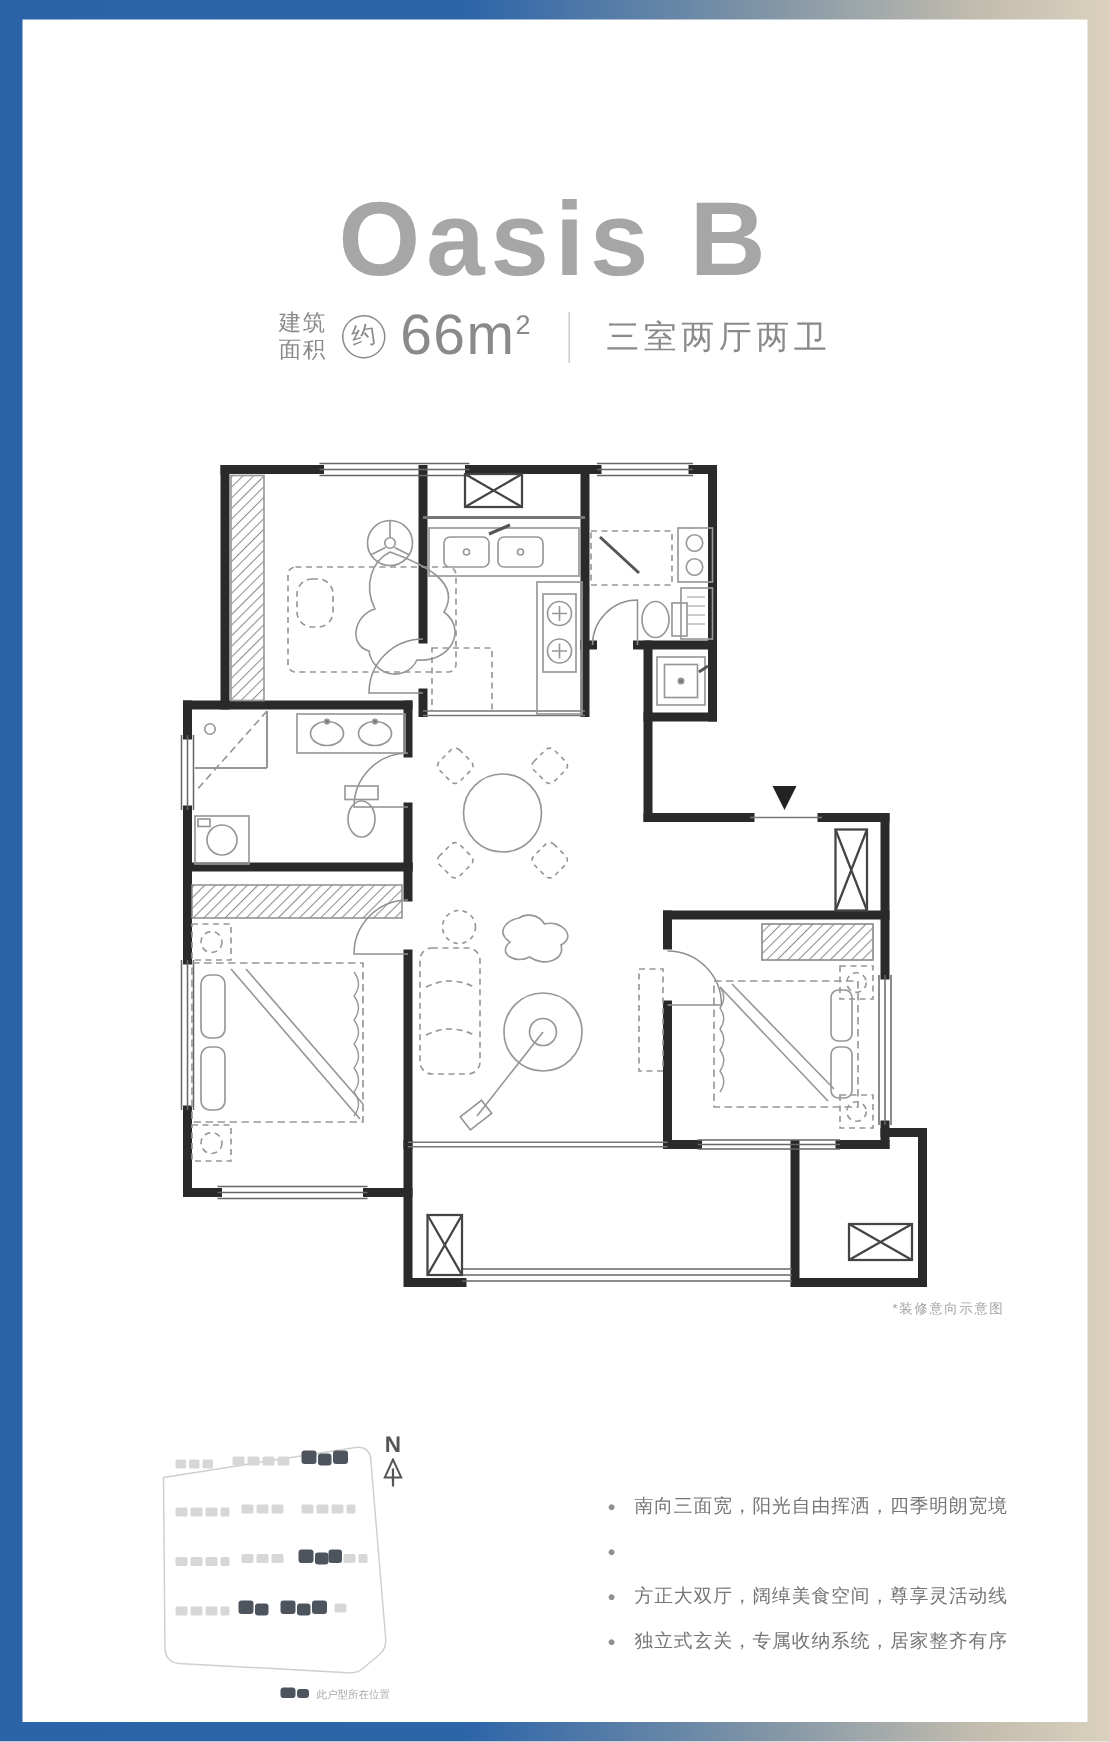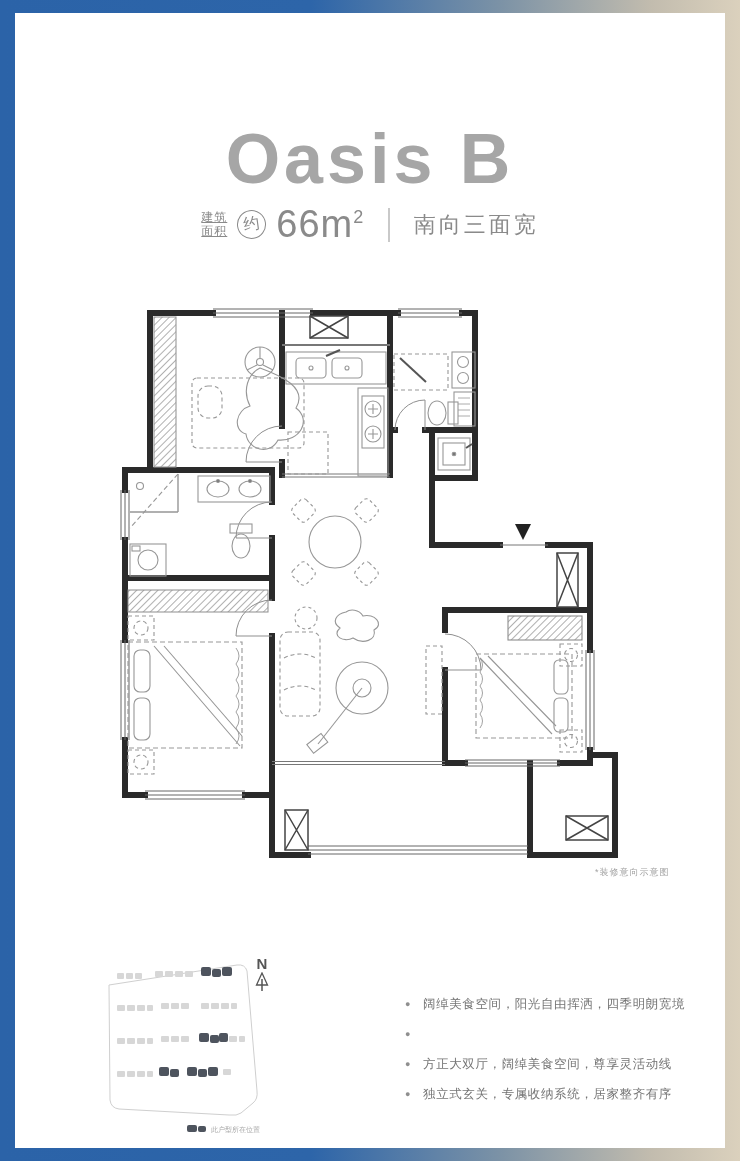--- a/index.html
+++ b/index.html
@@ -3,21 +3,21 @@
 <meta charset="utf-8">
 <style>
   html,body{margin:0;padding:0;background:#e8e8e8;}
   .stage{position:relative;width:740px;height:1161px;margin:0 auto;
     font-family:"Liberation Sans","DejaVu Sans",sans-serif;
     background:linear-gradient(90deg,#2b63a8 0%,#2d65a9 42%,#7d93a6 68%,#c2bcae 88%,#dbd1bd 100%);}
   .page{position:absolute;left:15px;top:13px;right:15px;bottom:13px;background:#ffffff;overflow:hidden;}
   .title{position:absolute;top:106px;left:0;width:100%;text-align:center;
     font-size:70px;font-weight:bold;color:#a6a6a6;letter-spacing:4px;}
   .arearow{position:absolute;top:190px;left:0;width:100%;display:flex;align-items:center;justify-content:center;gap:10px;color:#8a8a8a;}
-  .arealabel{font-size:12px;line-height:1.15;text-align:center;letter-spacing:1px;text-decoration:underline;}
+  .arealabel{font-size:15px;line-height:1.15;text-align:center;letter-spacing:1px;}
   .approx{width:27px;height:27px;border:1.6px solid #8a8a8a;border-radius:50%;display:flex;align-items:center;justify-content:center;
     font-size:16px;transform:rotate(-8deg);}
   .areaval{font-size:38px;letter-spacing:1px;}
   .areaval sup{font-size:18px;}
   .divider{width:1.5px;height:34px;background:#c9c9c9;margin:0 14px;}
   .layouttxt{font-size:22px;letter-spacing:3px;color:#8a8a8a;}
   .plan{position:absolute;left:95px;top:285px;width:520px;height:590px;}
   .plannote{position:absolute;left:545px;top:853px;font-size:9px;color:#a3a3a3;letter-spacing:1px;margin-left:35px;}
   .siteplan{position:absolute;left:80px;top:932px;width:190px;height:200px;}
   .north{position:absolute;left:236px;top:942px;width:22px;text-align:center;color:#555;}
@@ -36,21 +36,21 @@
     <div class="title">Oasis B</div>
 
     <div class="arearow">
       <div class="arealabel">
         <div>建筑</div>
         <div>面积</div>
       </div>
       <div class="approx">约</div>
       <div class="areaval"><span>66m</span><sup>2</sup></div>
       <div class="divider"></div>
-      <div class="layouttxt">南向三面宽</div>
+      <div class="layouttxt">三室两厅两卫</div>
     </div>
 
     <svg class="plan" viewBox="0 0 520 590">
       <defs>
         <pattern id="hatch" width="5" height="5" patternUnits="userSpaceOnUse" patternTransform="rotate(45)">
           <line x1="0" y1="0" x2="0" y2="5" stroke="#8d8d8d" stroke-width="1.4"></line>
         </pattern>
       </defs>
 
       <g stroke="#2a2a2a" stroke-width="6" fill="none" stroke-linecap="square">
@@ -348,21 +348,21 @@
       <div class="n">N</div>
       <svg width="16" height="20" viewBox="0 0 16 20">
         <path d="M8,19 V7" stroke="#555" stroke-width="1.5" fill="none"></path>
         <polygon points="8,1 2.5,13 13.5,13" fill="none" stroke="#555" stroke-width="1.3"></polygon>
       </svg>
     </div>
 
     <ul class="features">
       <li>
           <span class="bullet">●</span>
-          <span>阔绰美食空间，阳光自由挥洒，四季明朗宽境</span>
+          <span>南向三面宽，阳光自由挥洒，四季明朗宽境</span>
         </li>
       <li>
           <span class="bullet">●</span>
         </li>
       <li>
           <span class="bullet">●</span>
           <span>方正大双厅，阔绰美食空间，尊享灵活动线</span>
         </li>
       <li>
           <span class="bullet">●</span>

